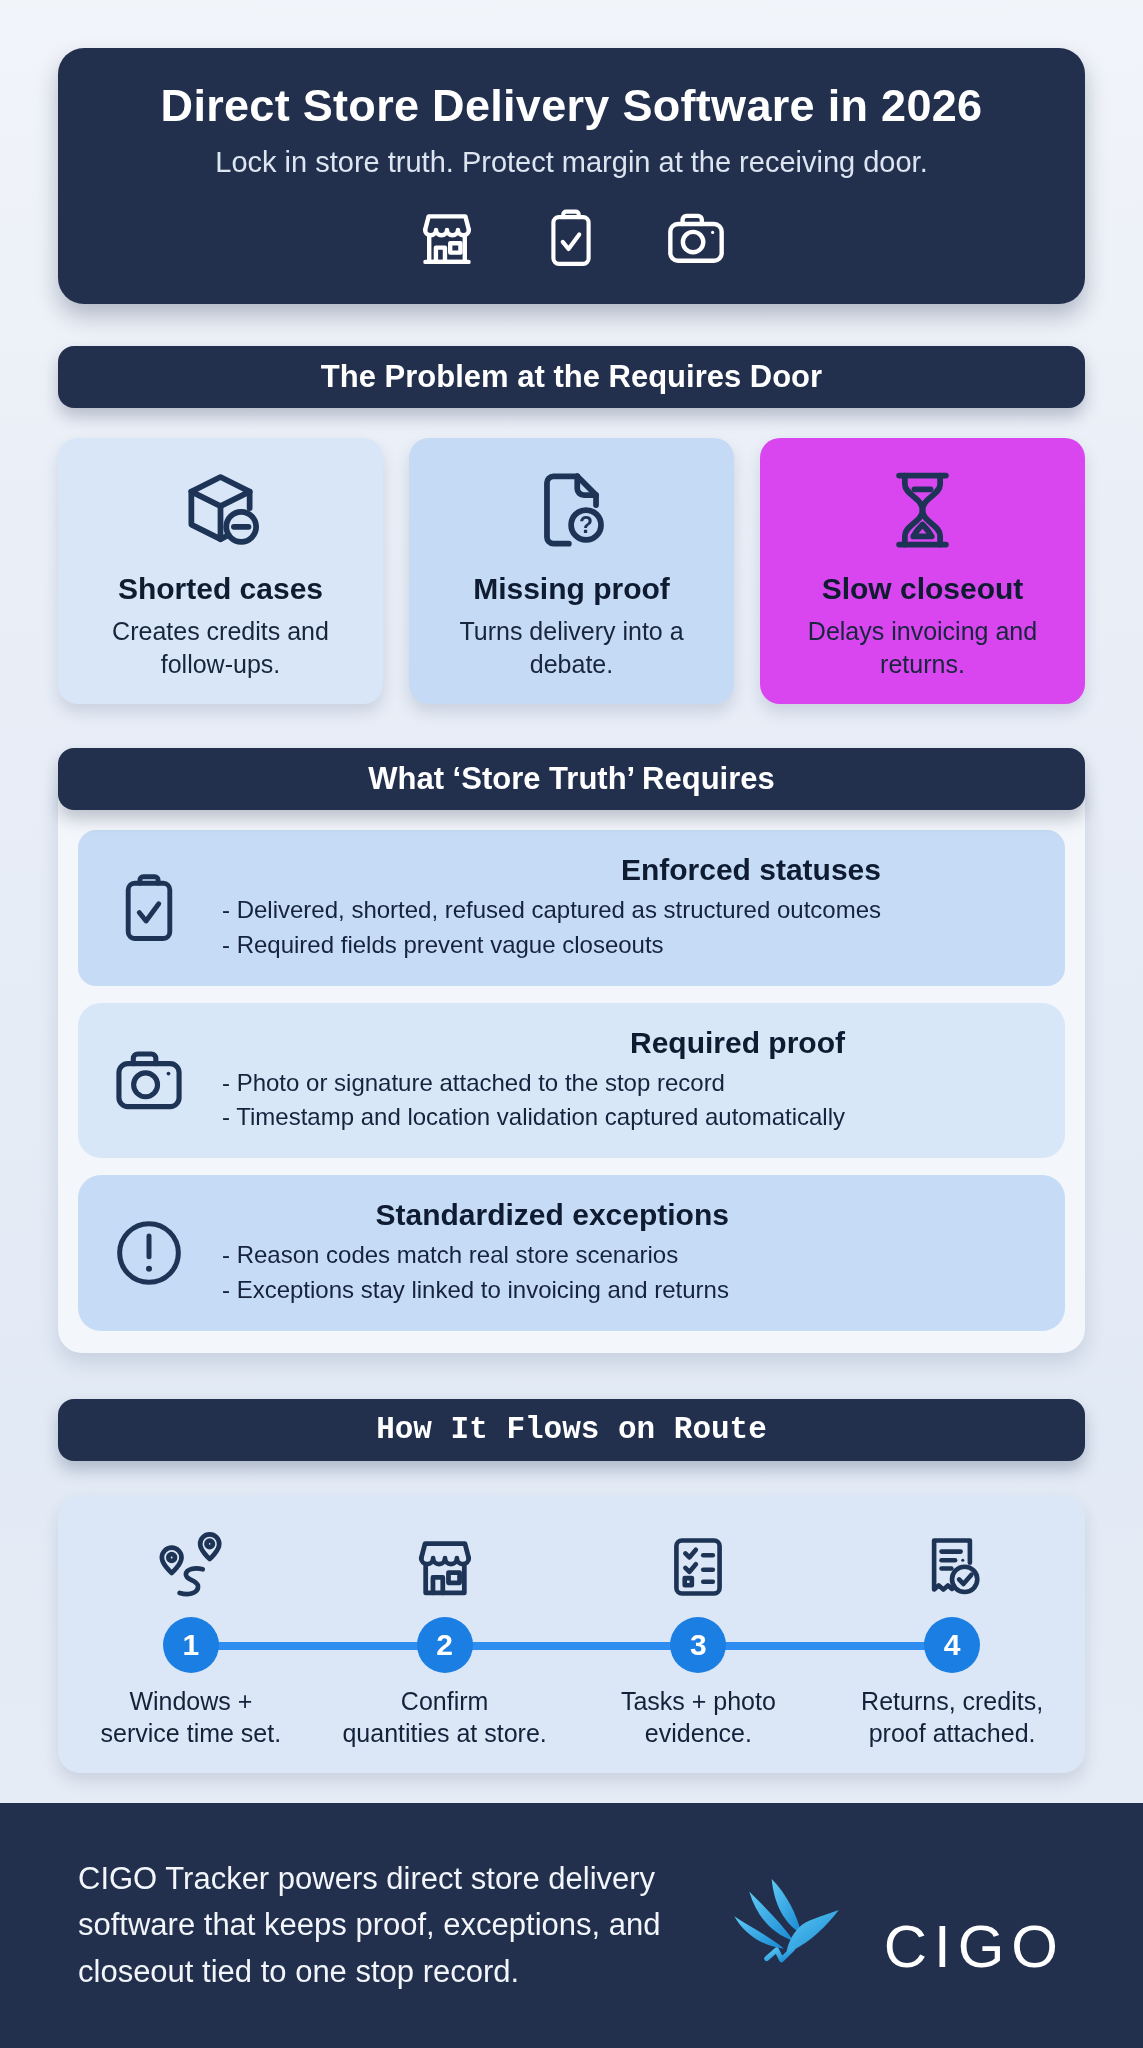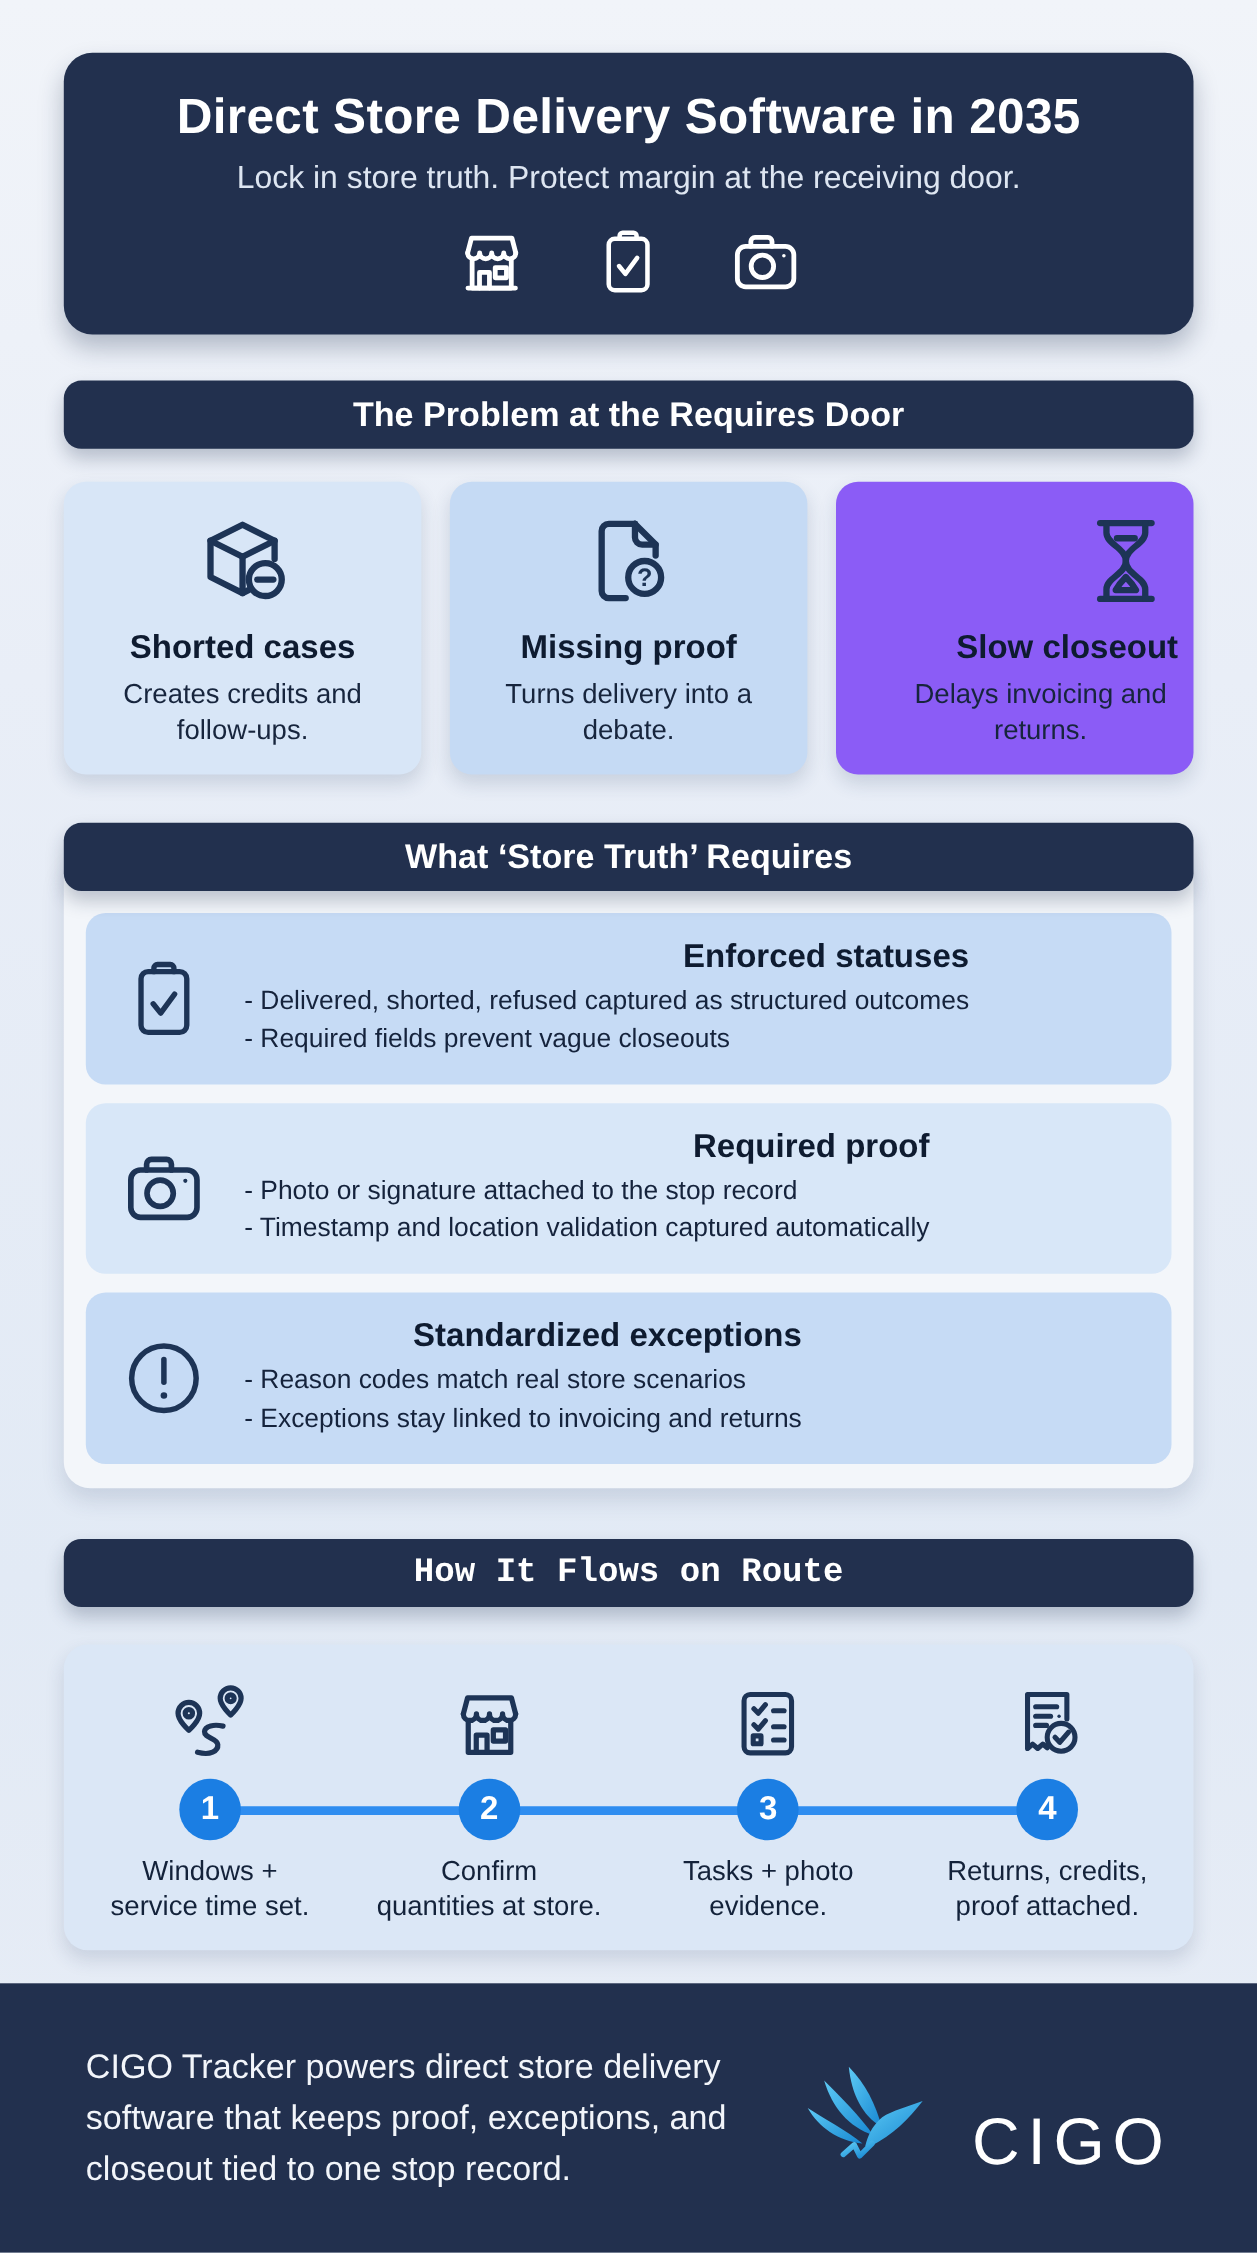--- a/index.html
+++ b/index.html
@@ -31,32 +31,32 @@
   }
   .banner-text { color:#ffffff; font-size:31px; font-weight:bold; }
 
   .problem-banner { margin-top:42px; }
   .cards-row { display:flex; gap:26px; margin-top:30px; }
   .p-card {
     flex:1; border-radius:20px; padding:26px 14px 24px; text-align:center;
     display:flex; flex-direction:column; align-items:center;
     box-shadow:0 8px 16px rgba(40,60,100,.16);
   }
-  .bg1 { background:#d8e6f7; } .bg2 { background:#c5daf4; } .bg3 { background:#8b5cf6;align-items:flex-end; }
+  .bg1 { background:#d8e6f7; } .bg2 { background:#c5daf4; } .bg3 { background:#d946ef; }
   .p-title { font-size:30px; font-weight:bold; color:#0e1b30; margin-top:16px; }
   .p-body { font-size:25px; color:#17253d; margin-top:9px; line-height:1.3; max-width:250px; }
 
   .req-banner { margin-top:44px; }
   .req-panel {
     background:#f3f6fa; border-radius:24px; margin-top:-34px;
     padding:54px 20px 22px; position:relative; z-index:1;
     box-shadow:0 10px 20px rgba(40,60,100,.15);
   }
   .req-row { border-radius:18px; padding:23px 28px; display:flex; align-items:center; gap:30px; }
-  .req-row + .req-row { margin-top:17px; }
+  .req-row + .req-row { margin-top:17px;border-radius:23px; }
   .row-bg-a { background:#c6dbf5; } .row-bg-b { background:#d8e7f8; }
   .req-icon { flex:0 0 86px; display:flex; justify-content:center; }
   .req-title { font-size:30px; font-weight:bold; color:#0e1b30;text-align:right; }
   .req-bullets { margin-top:6px; }
   .req-bullet { font-size:24px; color:#15233c; line-height:1.45; }
 
   .flow-banner { margin-top:46px;font-family:Liberation Mono, monospace; }
   .flow-card {
     margin-top:34px; background:#dbe7f6; border-radius:22px;
     padding:28px 6px 24px; position:relative;
@@ -88,21 +88,21 @@
   .logo-word { font-size:60px; color:#ffffff; letter-spacing:7px; font-weight:400; }
 
   svg.ic { display:block; }
 </style>
 </head>
 <body>
 
 <div class="wrap">
 
   <div class="header-card">
-    <div class="header-title">Direct Store Delivery Software in 2035</div>
+    <div class="header-title">Direct Store Delivery Software in 2026</div>
     <div class="header-sub">Lock in store truth. Protect margin at the receiving door.</div>
     <div class="header-icons">
       <span>
         <svg class="ic" width="70" height="70" viewBox="0 0 24 24" fill="none" stroke="#ffffff" stroke-width="1.5" stroke-linecap="round" stroke-linejoin="round">
           <path d="M4.5 9.2 L5.7 4.6 H18.3 L19.5 9.2"></path>
           <path d="M4.5 9.2 a1.87 1.87 0 0 0 3.75 0 a1.87 1.87 0 0 0 3.75 0 a1.87 1.87 0 0 0 3.75 0 a1.87 1.87 0 0 0 3.75 0"></path>
           <path d="M5.9 11.6 V20.2 H18.1 V11.6"></path>
           <path d="M4.6 20.2 H19.4"></path>
           <path d="M8.2 20.2 v-4.9 h3.1 v4.9"></path>
           <rect x="13.1" y="13.8" width="3.5" height="3.2"></rect>

